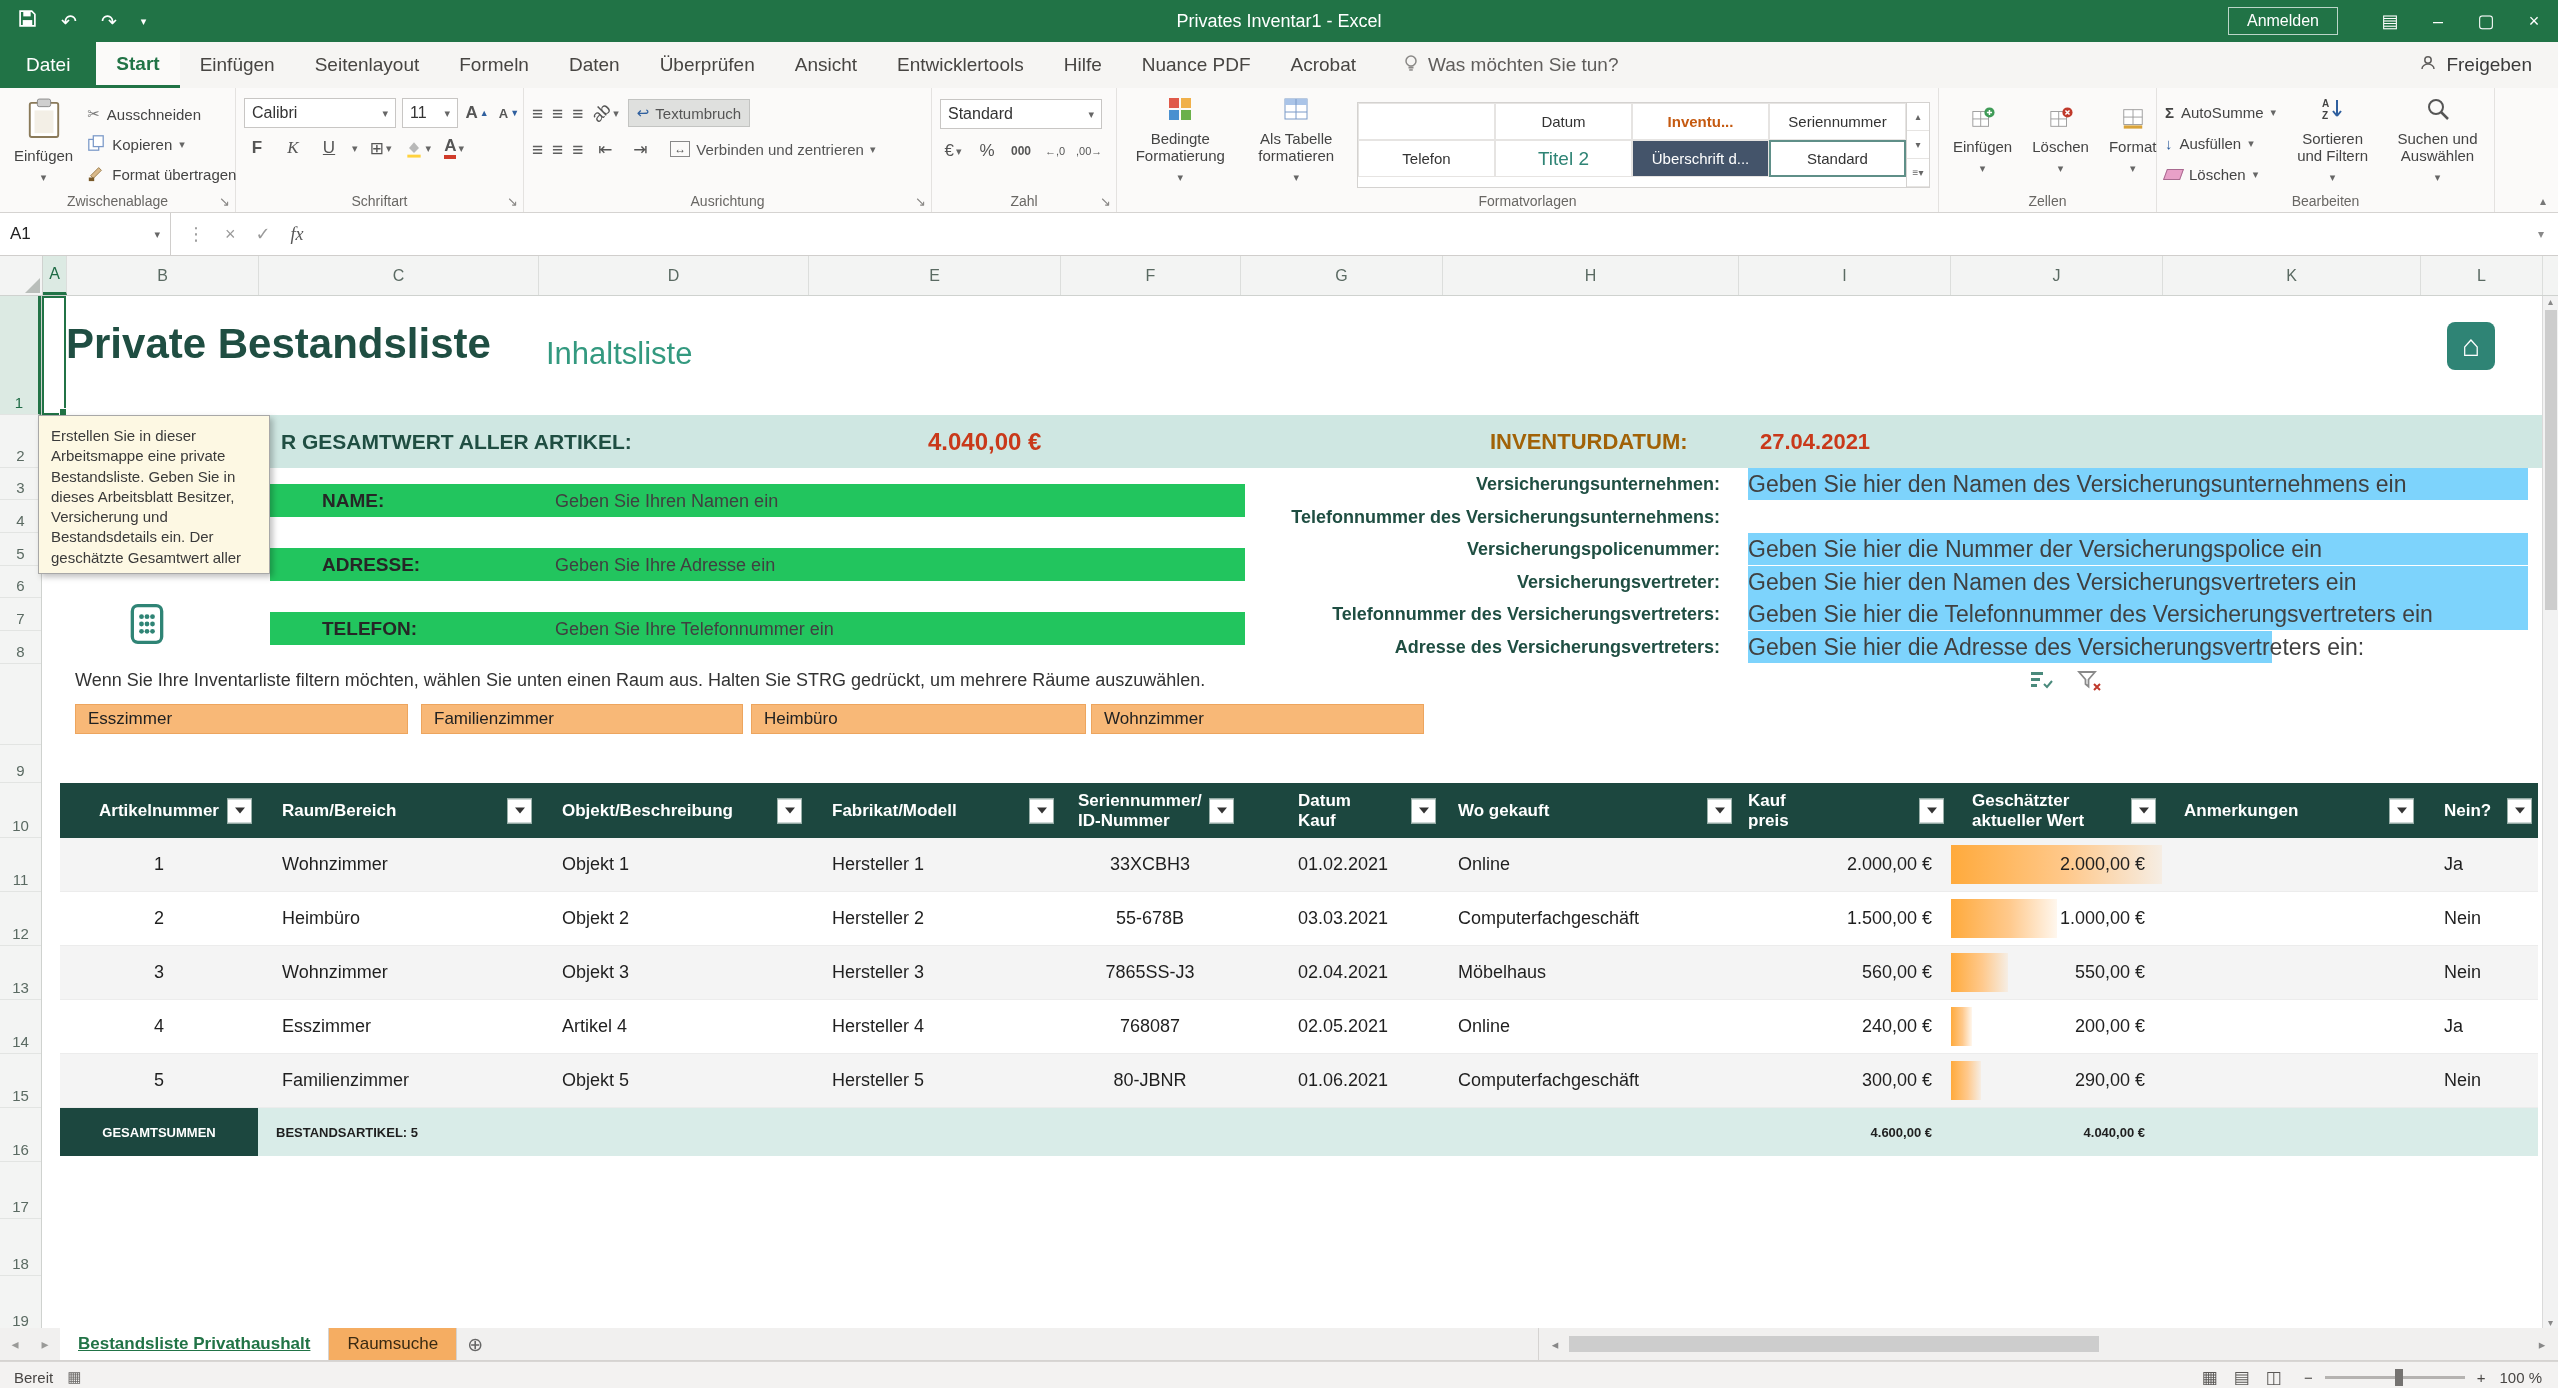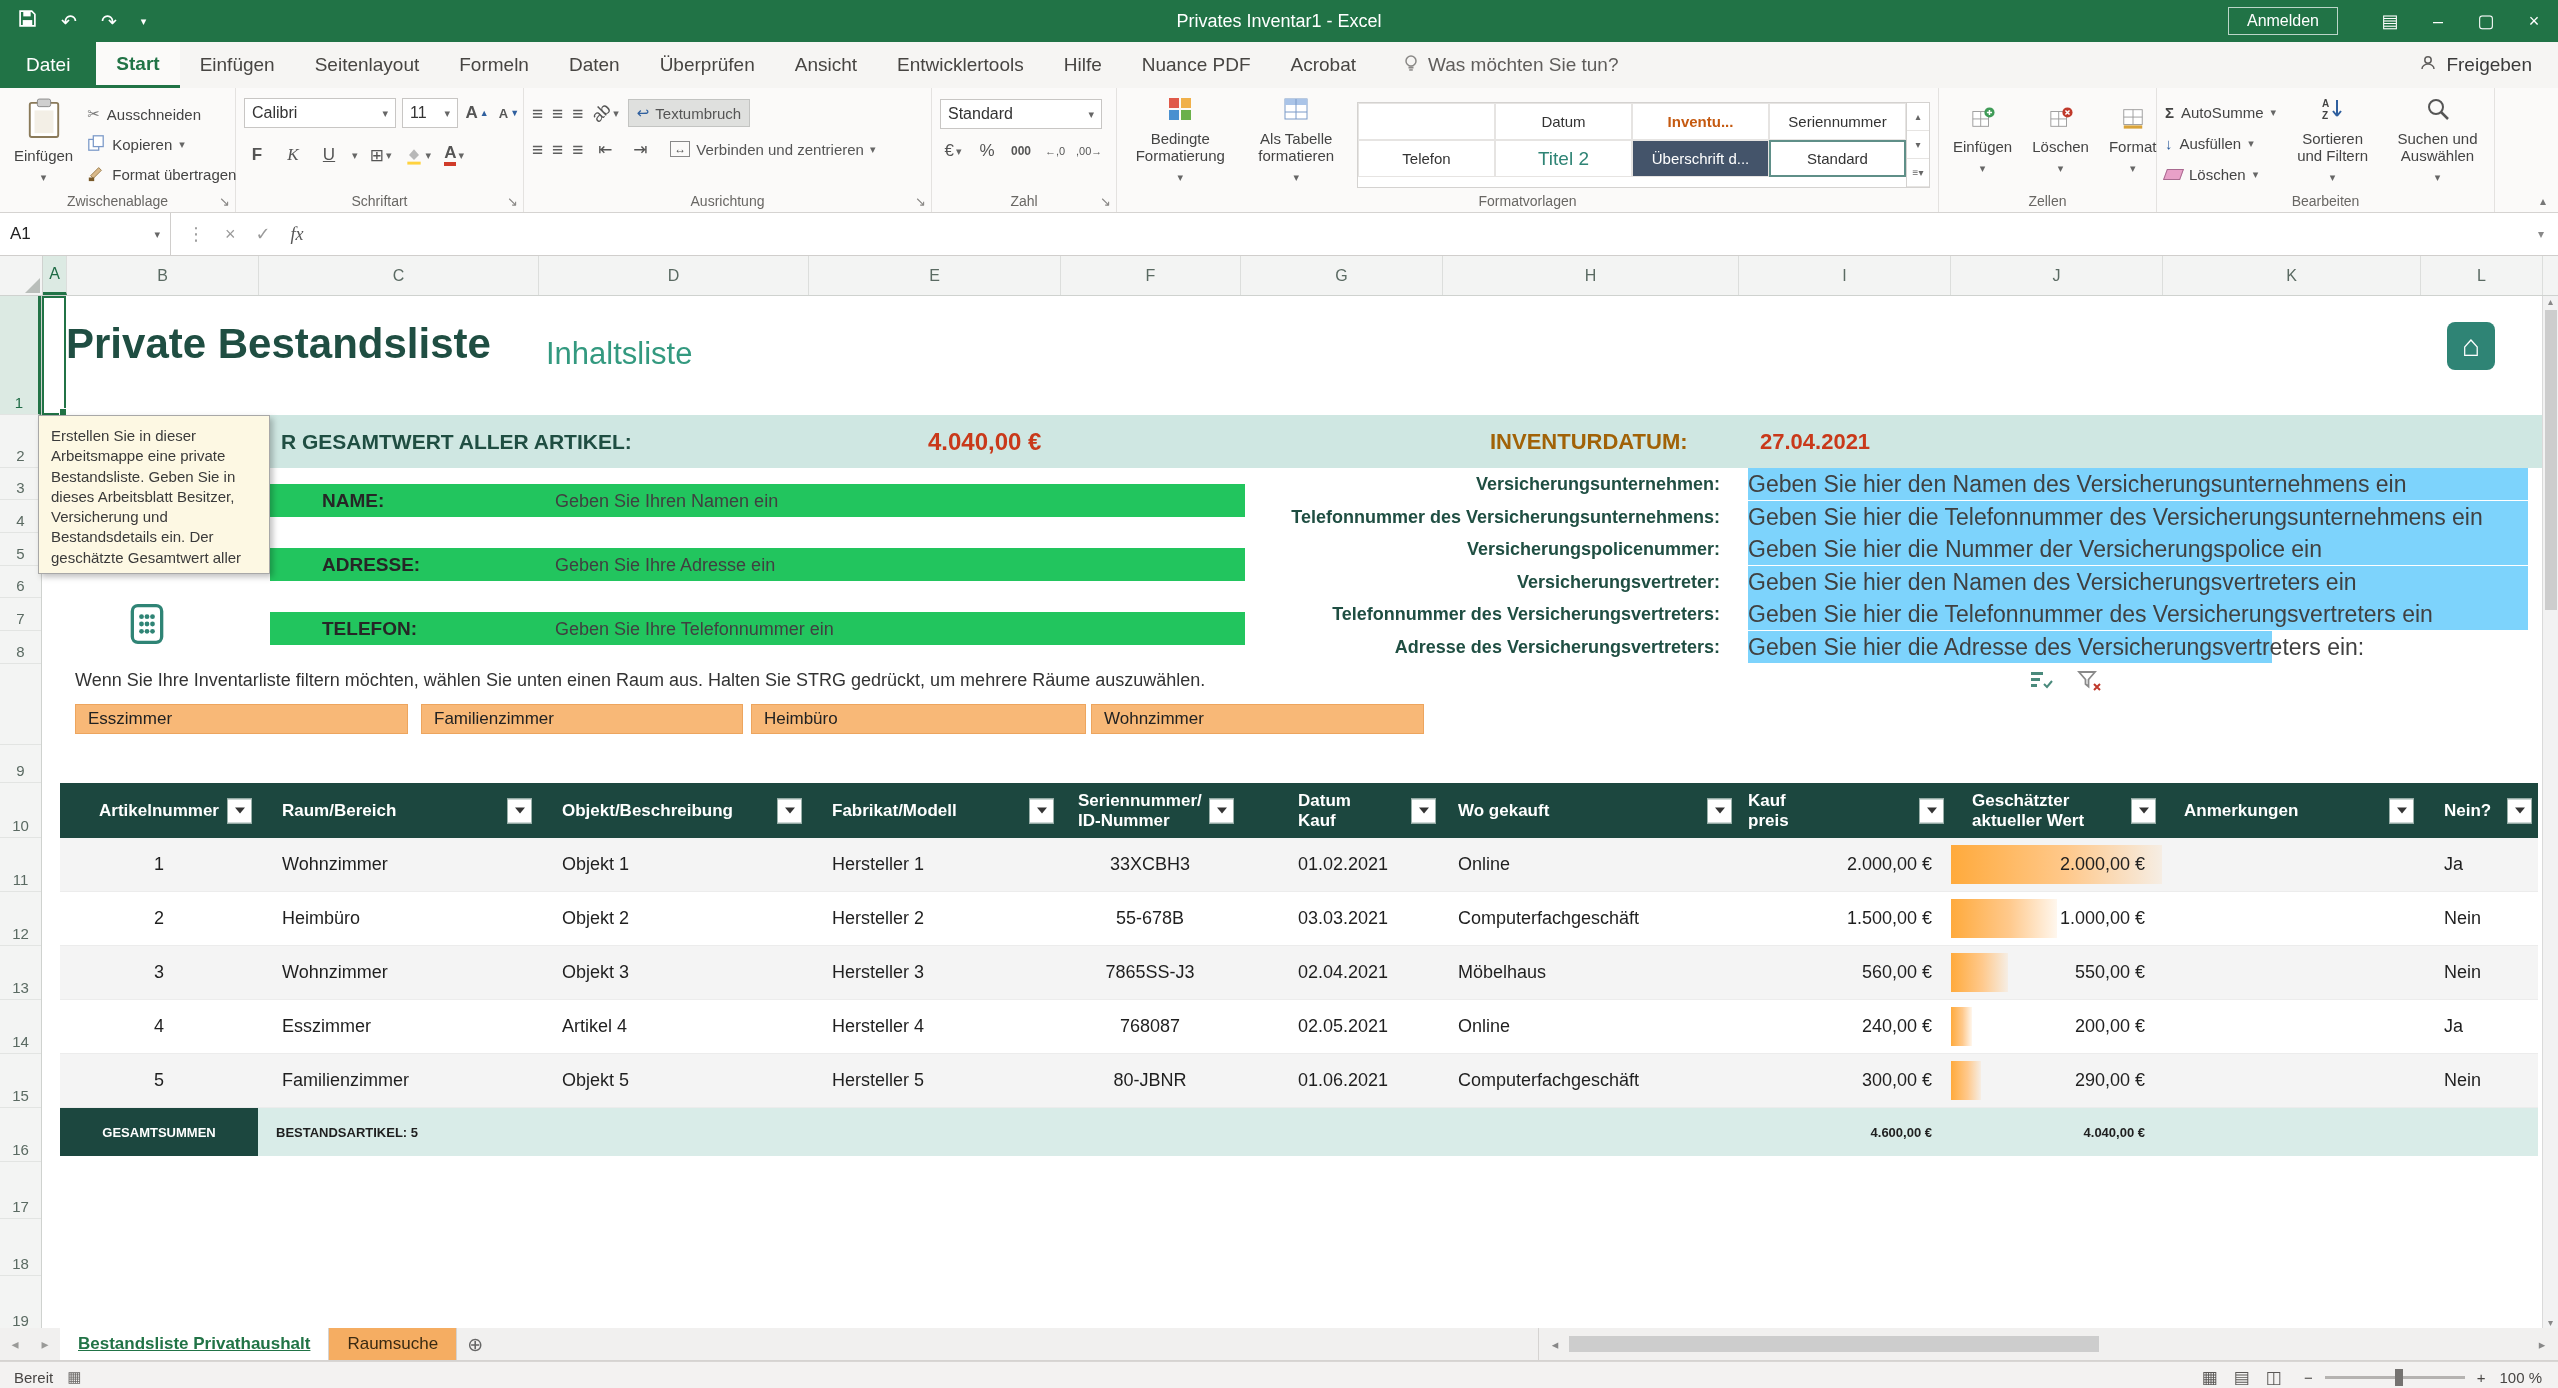--- a/index.html
+++ b/index.html
@@ -216,21 +216,21 @@
               </svg>
           </span>
           <span>Format übertragen</span>
         </div>
       </div>
       <span class="glabel">Zwischenablage</span>
       <span class="launcher">↘</span>
     </div>
 
     <div class="rgroup" style="width:288px">
-      <div class="rcol" style="gap:14px;padding-top:4px">
+      <div class="rcol" style="gap:7px;padding-top:4px">
         <div class="rrow">
           <div class="combo" style="width:152px">
             <span>Calibri</span>
               <span class="car">▾</span>
           </div>
           <div class="combo" style="width:56px">
             <span>11</span>
               <span class="car">▾</span>
           </div>
           <span class="ribtn">
@@ -545,21 +545,20 @@
           <circle cx="15" cy="12" r="1.3" fill="#2f8475"></circle>
           <circle cx="9" cy="16" r="1.3" fill="#2f8475"></circle>
           <circle cx="12" cy="16" r="1.3" fill="#2f8475"></circle>
           <circle cx="15" cy="16" r="1.3" fill="#2f8475"></circle>
         </svg>
     </span>
 
     <div class="ilbl" style="top:172px">Versicherungsunternehmen:</div>
     <div class="ival" style="top:172px">Geben Sie hier den Namen des Versicherungsunternehmens ein</div>
     <div class="ilbl" style="top:205px">Telefonnummer des Versicherungsunternehmens:</div>
-    <div class="ival" style="top:205px">Geben Sie hier die Telefonnummer des Versicherungsunternehmens ein</div>
     <div class="ilbl" style="top:237px">Versicherungspolicenummer:</div>
     <div class="ival" style="top:237px">Geben Sie hier die Nummer der Versicherungspolice ein</div>
     <div class="ilbl" style="top:270px">Versicherungsvertreter:</div>
     <div class="ival" style="top:270px">Geben Sie hier den Namen des Versicherungsvertreters ein</div>
     <div class="ilbl" style="top:302px">Telefonnummer des Versicherungsvertreters:</div>
     <div class="ival" style="top:302px">Geben Sie hier die Telefonnummer des Versicherungsvertreters ein</div>
     <div class="ilbl" style="top:335px">Adresse des Versicherungsvertreters:</div>
     <div class="ival" style="top:335px;width:524px">Geben Sie hier die Adresse des Versicherungsvertreters ein:</div>
 
     <div class="fhint">Wenn Sie Ihre Inventarliste filtern möchten, wählen Sie unten einen Raum aus. Halten Sie STRG gedrückt, um mehrere Räume auszuwählen.</div>

